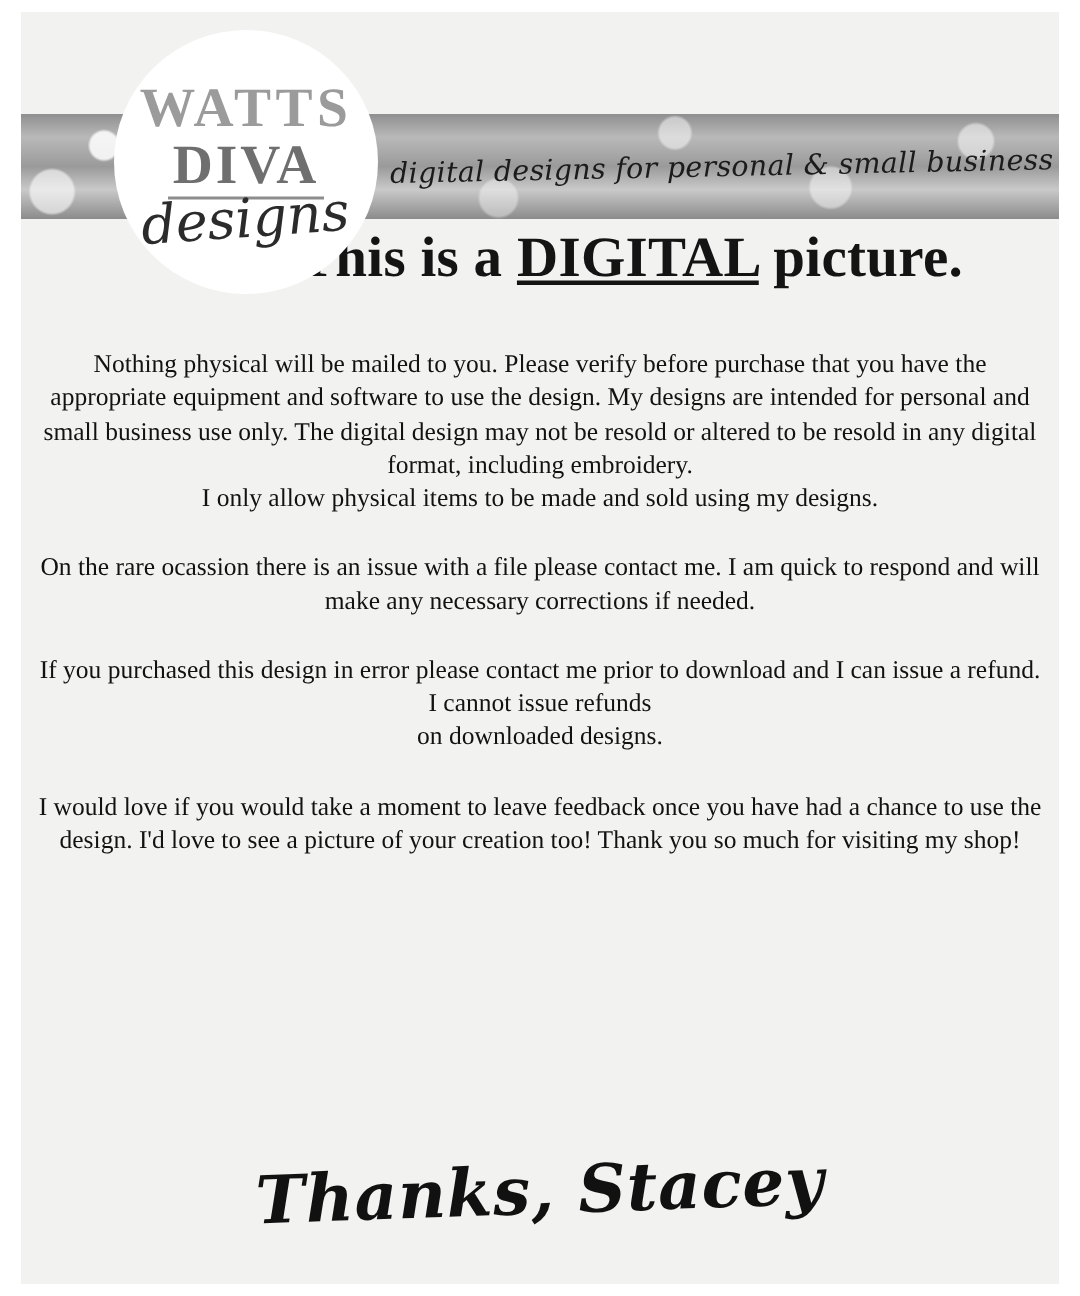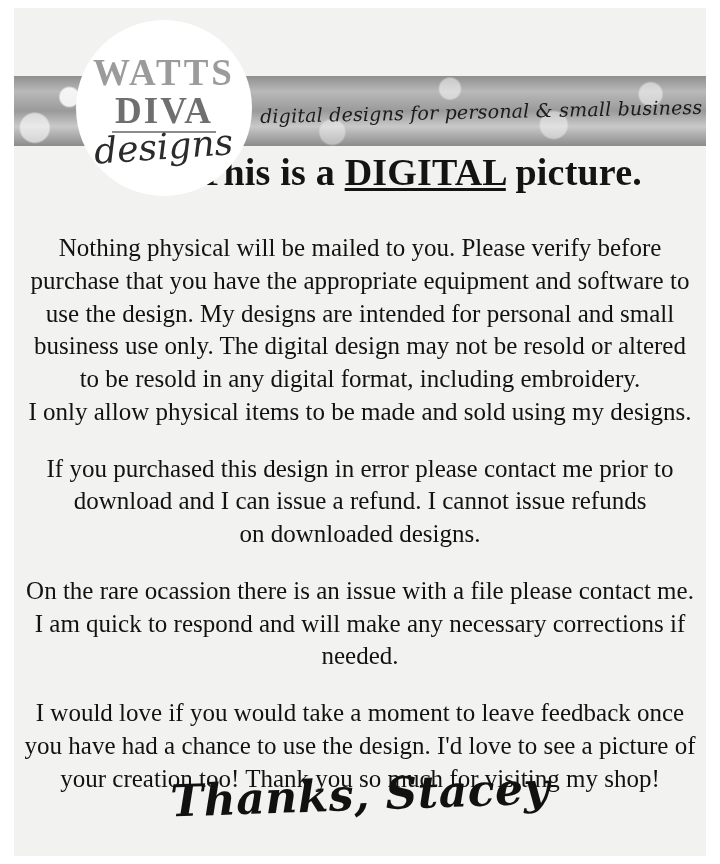--- a/index.html
+++ b/index.html
@@ -125,21 +125,21 @@
   }
 
   
   .body-copy {
     position: absolute;
     left: 10px;
     right: 10px;
     top: 224px;
     text-align: center;
     font-family: "Liberation Serif", serif;
-    font-size: 25px;
+    font-size: 17px;
     line-height: 1.31;
     color: #121212;
   }
   .para {
     margin: 0 0 24px 0;
     white-space: pre-line;
   }
   .para:last-child { margin-bottom: 0; }
 
   
@@ -174,21 +174,21 @@
     <div class="logo-designs">designs</div>
   </div>
 
   <div class="headline">
     <span>This is a </span><u>DIGITAL</u><span> picture.</span>
   </div>
 
   <div class="body-copy">
     <p class="para">Nothing physical will be mailed to you.   Please verify before purchase that you have the appropriate equipment and software to use the design.  My designs are intended for personal and small business use only.  The digital design may not be resold or altered to be resold in any digital format, including embroidery.
 I only allow physical items to be made and sold using my designs.</p>
+    <p class="para">On the rare ocassion there is an issue with a file please contact me.  I am quick to respond and will make any necessary corrections if needed.</p>
     <p class="para">If you purchased this design in error please contact me prior to download and I can issue a refund.  I cannot issue refunds
 on downloaded designs.</p>
-    <p class="para">On the rare ocassion there is an issue with a file please contact me.  I am quick to respond and will make any necessary corrections if needed.</p>
     <p class="para">I would love if you would take a moment to leave feedback once you have had a chance to use the design.  I'd love to see a picture of your creation too!  Thank you so much for visiting my shop!</p>
   </div>
 
   <div class="signature">Thanks, Stacey</div>
 
 </div>
 
 </body></html>

